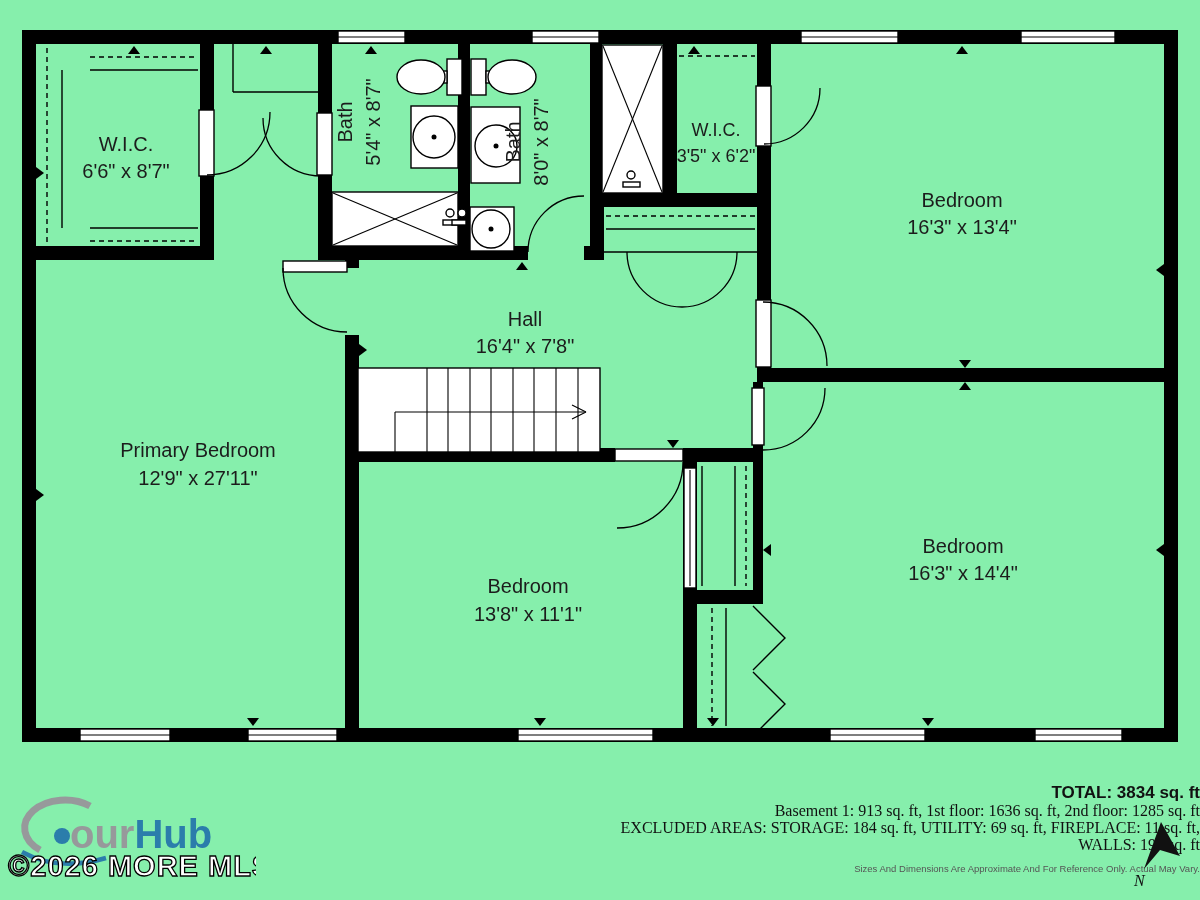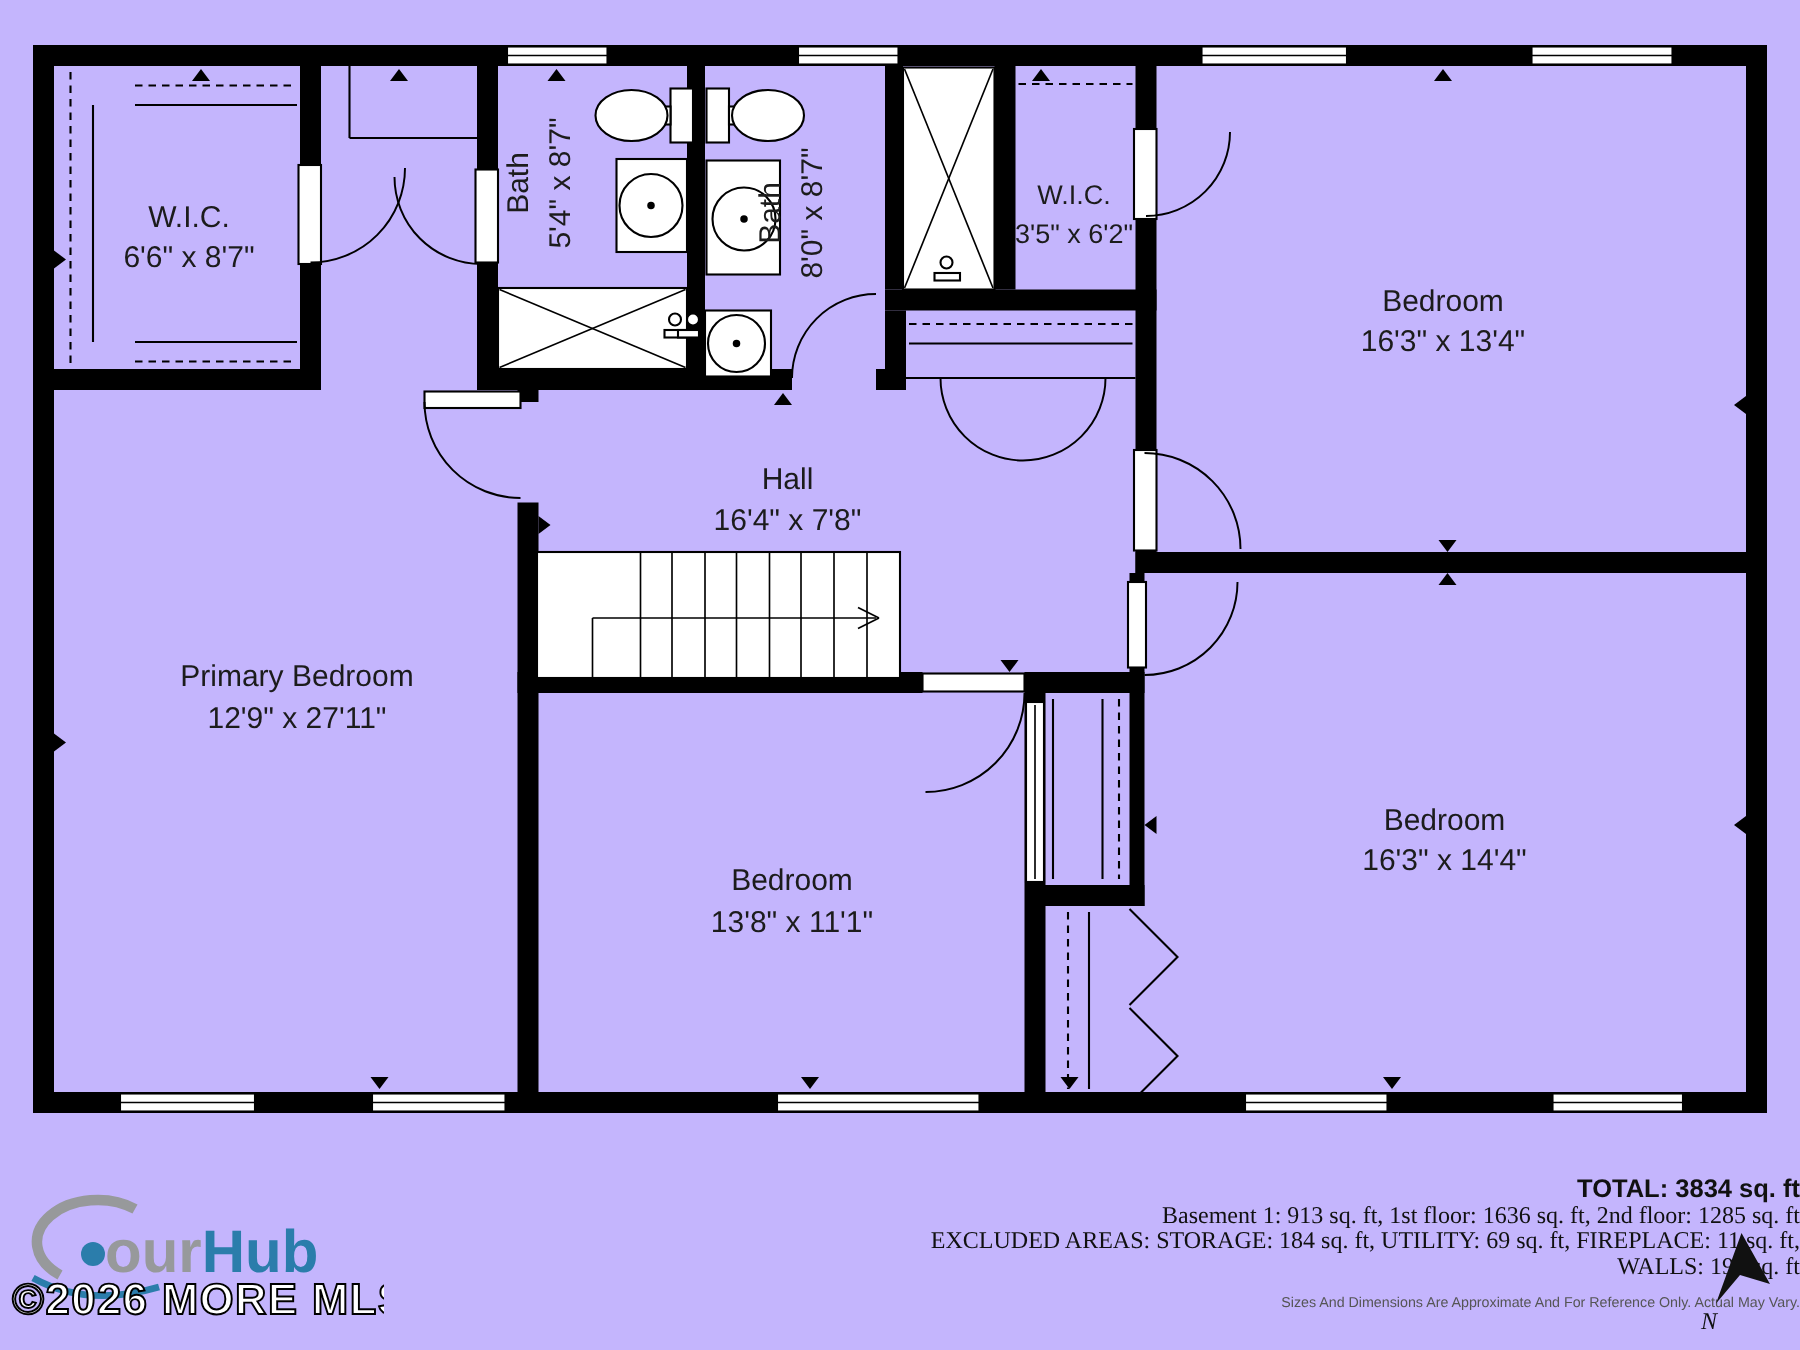--- a/index.html
+++ b/index.html
@@ -1,16 +1,16 @@
 <!DOCTYPE html>
 <html><head>
 <meta charset="utf-8">
 <style>
   html,body{margin:0;padding:0;background:#ffffff;}
-  #page{position:relative;width:1200px;height:900px;background:#c4b5fd;overflow:hidden;
+  #page{position:relative;width:1200px;height:900px;background:#86efac;overflow:hidden;
         font-family:"Liberation Sans",sans-serif;}
   svg{display:block;}
   #plan{position:absolute;left:0;top:0;}
   .wall{fill:#000000;}
   .thin{stroke:#000000;stroke-width:1.4;fill:none;}
   .thin2{stroke:#000000;stroke-width:1.1;fill:none;}
   .dash{stroke:#000000;stroke-width:1.4;fill:none;stroke-dasharray:5 4;}
   .fix{fill:#ffffff;stroke:#000000;stroke-width:1.4;}
   .arc{fill:none;stroke:#000000;stroke-width:1.3;}
   .mk{fill:#000000;}

